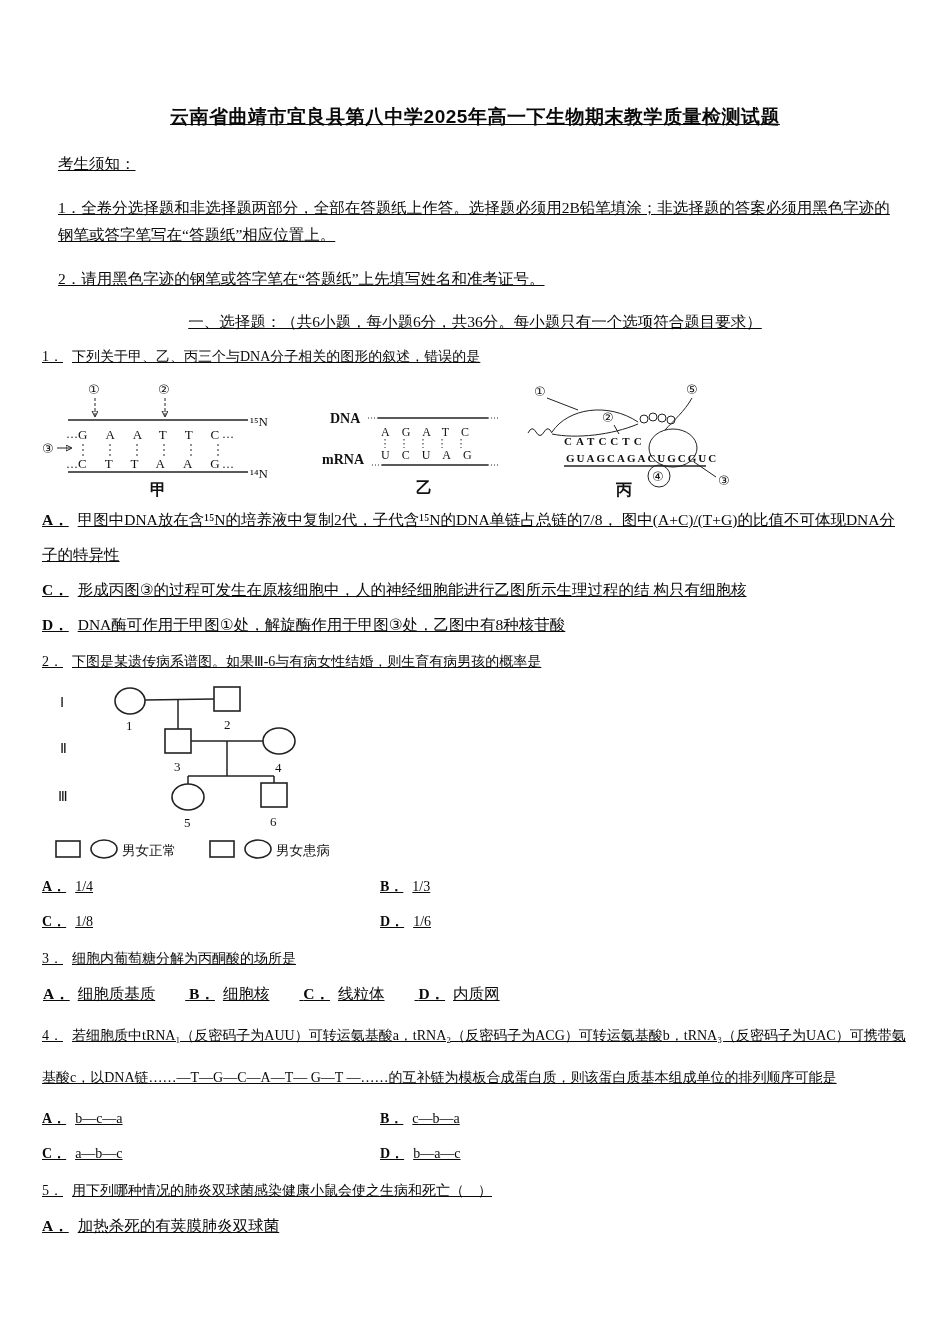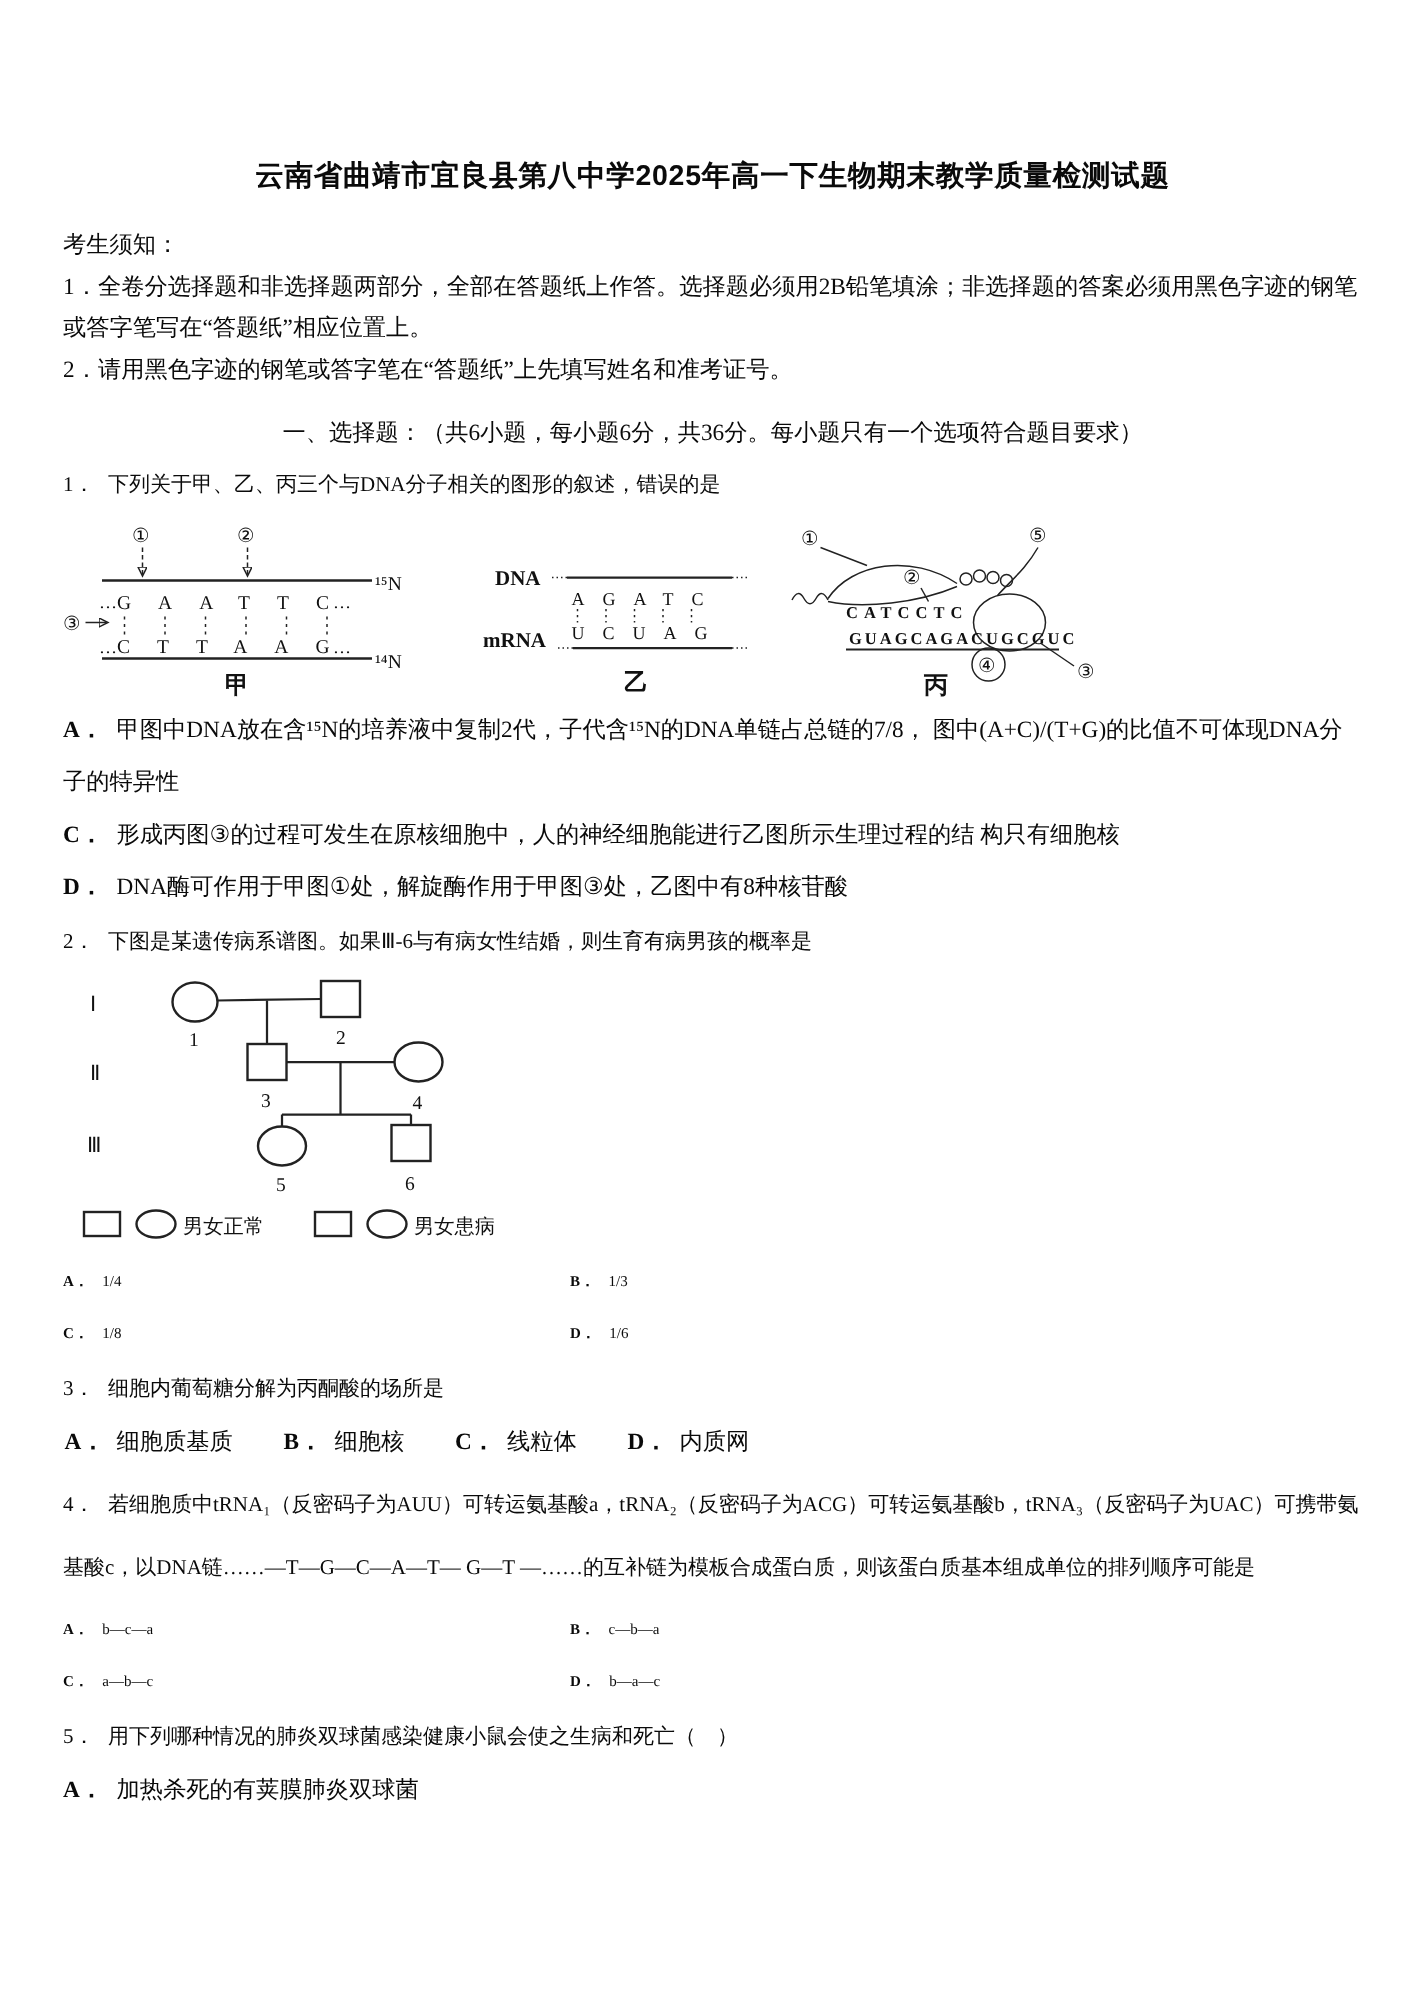--- a/index.html
+++ b/index.html
@@ -1,33 +1,33 @@
 <!DOCTYPE html>
 <html><head>
 <meta charset="utf-8">
 <style>
   html,body{margin:0;padding:0;}
   body{
     width:950px;height:1344px;background:#ffffff;color:#0a0a0a;
     font-family:"Liberation Serif","DejaVu Sans",serif;
     overflow:hidden;
   }
-  .page{box-sizing:border-box;width:950px;height:948px;padding:104px 42px 0 42px;}
+  .page{box-sizing:border-box;width:950px;height:948px;padding:104px 42px 0 42px;text-decoration:underline;}
   .title{
     font-family:"Liberation Sans","DejaVu Sans",sans-serif;
     font-size:19px;font-weight:700;text-align:center;margin:0 0 20px 0;letter-spacing:.5px;
   }
-  .notice p{margin:0;font-size:15.5px;line-height:27.5px;}
+  .notice p{margin:16px;font-size:15.5px;line-height:27.5px;}
   .section{margin:15px 0 6px 0;font-size:15.5px;line-height:27px;text-align:center;}
   .qt{margin:4px 0 2px 0;font-size:14px;line-height:31px;}
   .qt.tall{line-height:42px;}
   .qnum{margin-right:9px;}
   p.opt{margin:0;font-size:15.5px;line-height:35px;}
   .olabel{font-weight:700;margin-right:9px;}
-  .grid2{display:grid;grid-template-columns:338px auto;font-size:10px;line-height:35px;}
+  .grid2{display:grid;grid-template-columns:338px auto;font-size:14px;line-height:35px;}
   .grid2 .cell{white-space:nowrap;}
   .inlineopts{margin:1px;font-size:15.5px;line-height:35px;}
   .inlineopts .io{margin-right:30px;}
   .inlineopts .io .olabel{margin-right:8px;}
   .figrow{display:flex;align-items:flex-start;gap:16px;margin:6px 0 4px 0;}
   .pedwrap{margin:2px 0 0 0;}
   svg text{font-family:"Liberation Serif","DejaVu Sans",serif;fill:#111;}
   svg .seq{font-weight:700;}
   svg .figlabel{font-size:16px;font-weight:700;}
   svg .mark{font-size:13px;}

